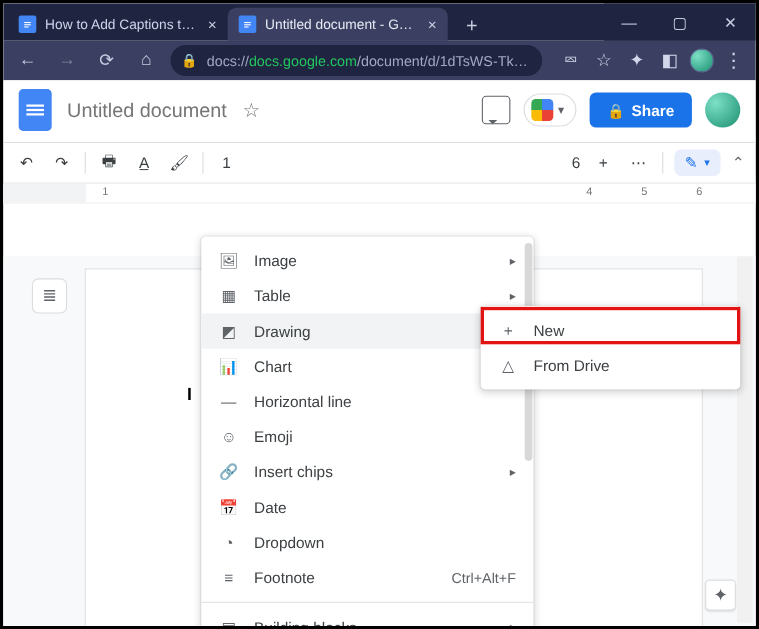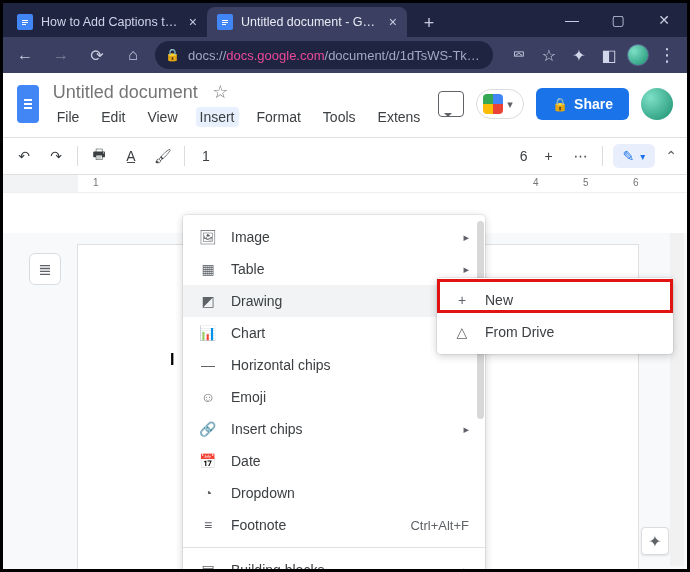--- a/index.html
+++ b/index.html
@@ -18,21 +18,21 @@
 .tab .title { white-space: nowrap; overflow: hidden; text-overflow: ellipsis; flex: 1; }
 .tab .close { color: #c7cbe0; font-size: 14px; }
 .newtab { width: 28px; height: 28px; display: flex; align-items: center; justify-content: center; color: #c7cbe0; font-size: 18px; margin-left: 8px; }
 
 .nav-bar { height: 36px; background: #3b4062; display: flex; align-items: center; gap: 8px; padding: 0 8px; }
 .nav-btn { width: 28px; height: 28px; display: flex; align-items: center; justify-content: center; color: #c7cbe0; font-size: 16px; }
 .nav-btn.disabled { opacity: .45; }
 .omnibox { flex: 1; height: 28px; background: #1f2540; border-radius: 14px; display: flex; align-items: center; padding: 0 10px; color: #b7bdd6; gap: 8px; font-size: 13px; overflow: hidden; }
 .omnibox .lock { font-size: 12px; color: #9ea5c3; }
 .omnibox .proto { color: #a1a8c6; }
-.omnibox .domain { color: #ec4899; }
+.omnibox .domain { color: #22c55e; }
 .ext-icons { display: flex; align-items: center; gap: 6px; margin-left: 6px; }
 .ext-icon { width: 24px; height: 24px; display: flex; align-items: center; justify-content: center; color: #d2d6ea; font-size: 16px; }
 .profile-badge { width: 22px; height: 22px; border-radius: 50%; background: radial-gradient(circle at 30% 30%, #7de0c6, #1a8e6f); border: 1px solid #5e6594; }
 .chrome-menu { width: 24px; color: #d2d6ea; font-size: 18px; display:flex; justify-content:center; }
 
 
 .docs-area { position: relative; background: #fff; height: calc(572px - 6px - 34px - 36px); }
 .docs-header { display: flex; align-items: center; padding: 8px 14px 0 14px; gap: 14px; }
 .docs-logo { width: 30px; height: 38px; background: #4285f4; border-radius: 4px; position: relative; display:flex; align-items:center; justify-content:center; }
 .docs-logo::after { content:""; position:absolute; left:7px; right:7px; top:14px; height:2px; background:#fff; box-shadow: 0 4px 0 #fff, 0 8px 0 #fff; }
@@ -146,29 +146,20 @@
     <div class="chrome-menu">⋮</div>
   </div>
 </div>
 
 <div class="docs-area">
   <div class="docs-header">
     <div class="docs-logo"></div>
     <div class="title-wrap">
       <span class="doc-title">Untitled document</span>
       <span class="star">☆</span>
-      <div class="menus">
-        <span class="menu-item">File</span>
-        <span class="menu-item">Edit</span>
-        <span class="menu-item">View</span>
-        <span class="menu-item active">Insert</span>
-        <span class="menu-item">Format</span>
-        <span class="menu-item">Tools</span>
-        <span class="menu-item">Extens</span>
-      </div>
     </div>
     <div class="header-actions">
       <div class="comment-icon"></div>
       <div class="meet-btn">
         <div class="meet-logo"></div>
         <span class="meet-caret">▾</span>
       </div>
       <div class="share-btn">
         <span class="lock-ic">🔒</span>
         <span>Share</span>
@@ -234,21 +225,21 @@
         <span>Drawing</span>
         <span class="arrow">▸</span>
       </div>
     <div class="dd-item">
         <span class="ico">📊</span>
         <span>Chart</span>
         <span class="arrow">▸</span>
       </div>
     <div class="dd-item">
         <span class="ico">—</span>
-        <span>Horizontal chips</span>
+        <span>Horizontal line</span>
       </div>
     <div class="dd-item">
         <span class="ico">☺</span>
         <span>Emoji</span>
       </div>
     <div class="dd-item">
         <span class="ico">🔗</span>
         <span>Insert chips</span>
         <span class="arrow">▸</span>
       </div>

